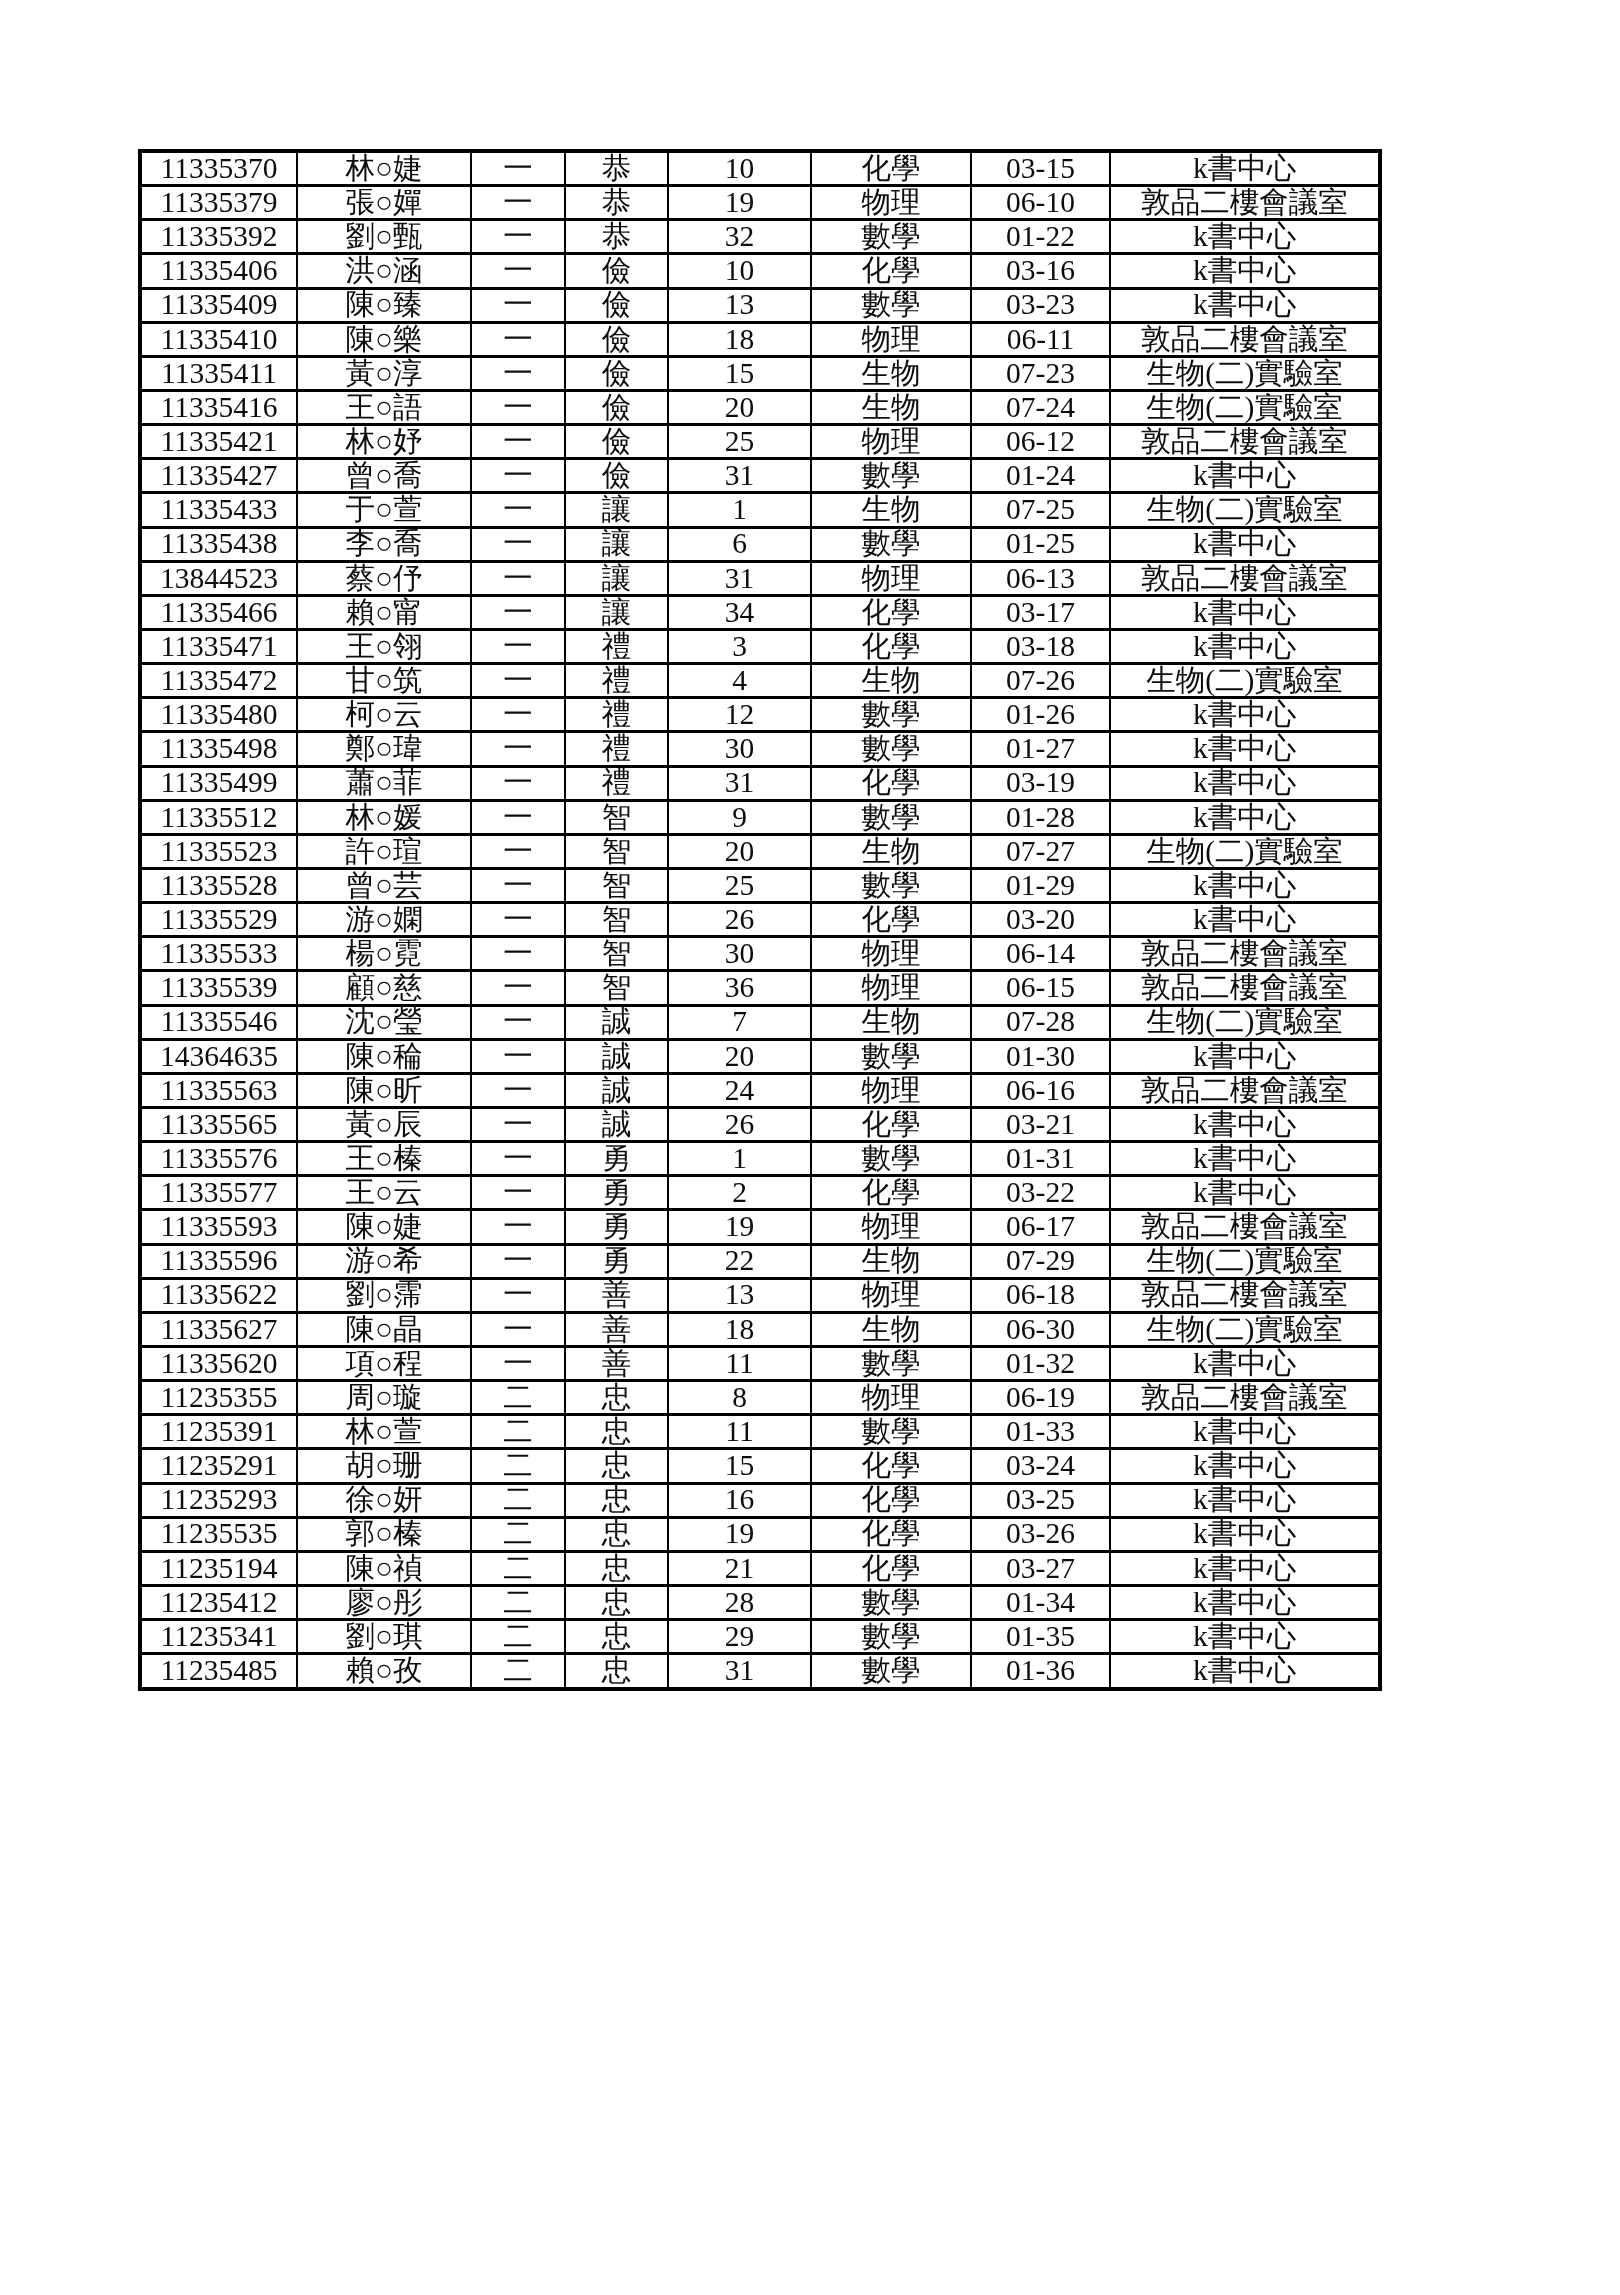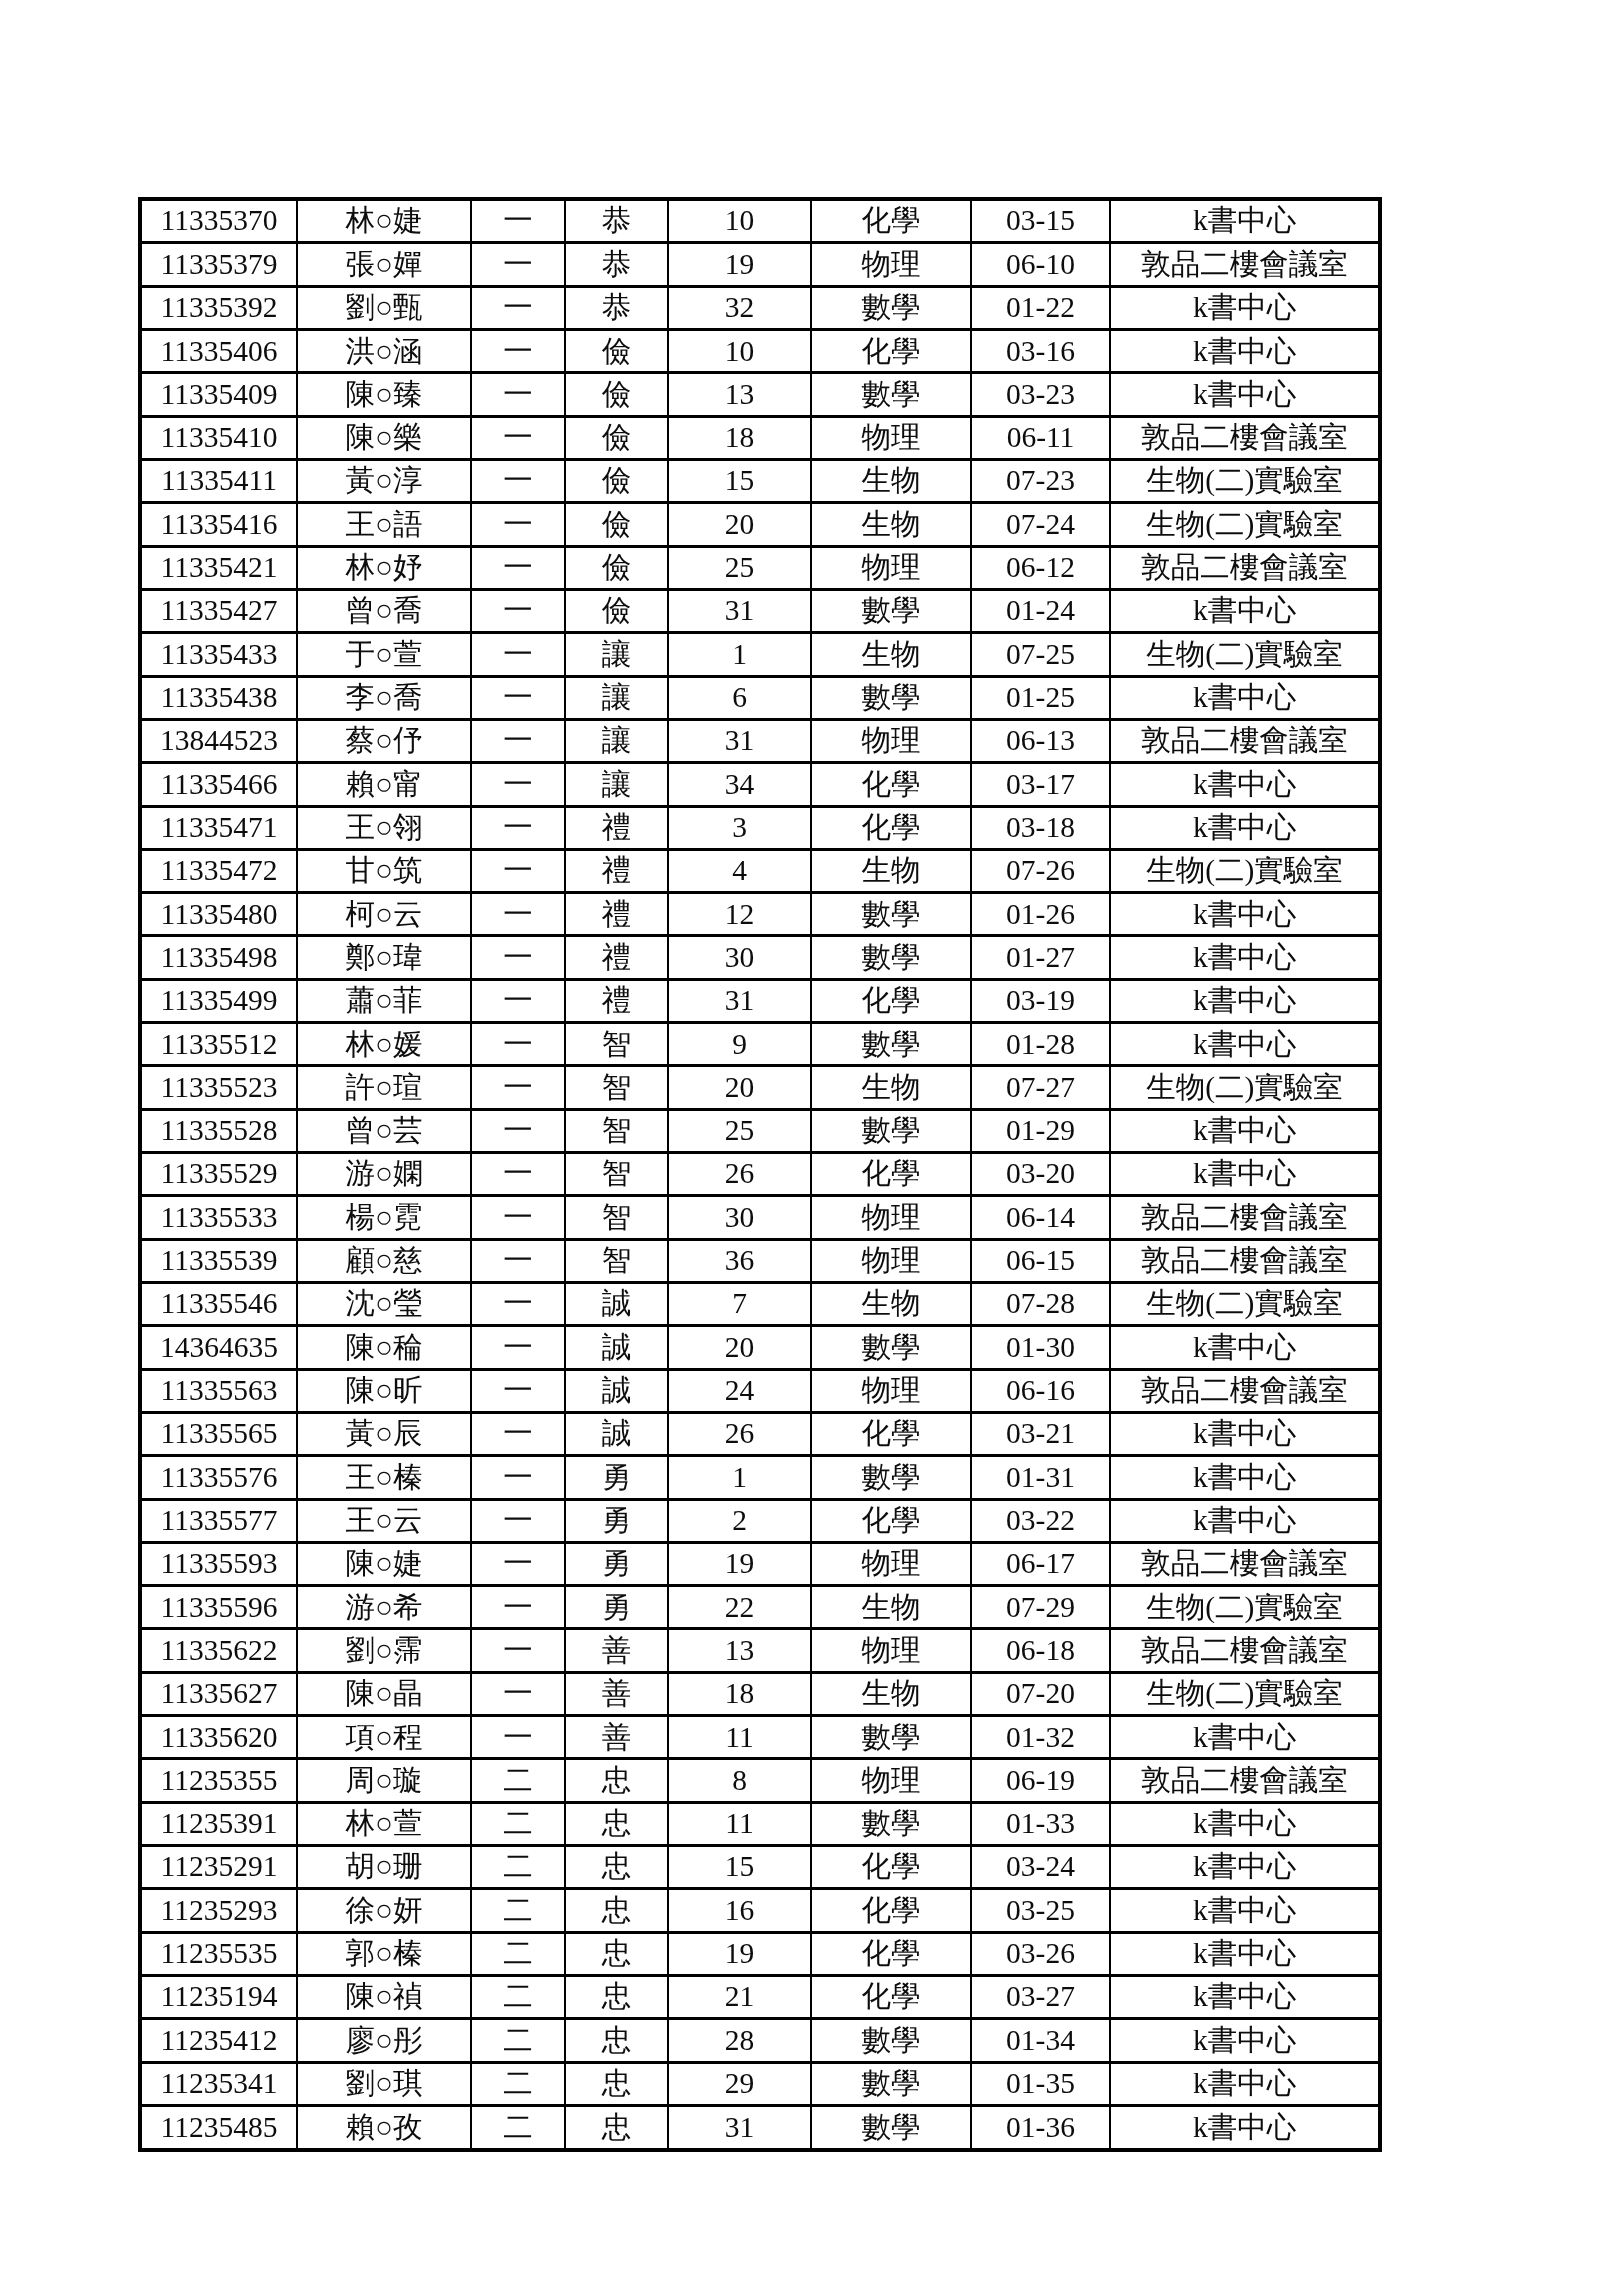--- a/index.html
+++ b/index.html
@@ -16,25 +16,24 @@
   }
   .table-wrap {
     position: absolute;
     left: 138px;
     top: 149px;
     width: 1240px;
     height: 1955px;
   }
   table.roster {
     width: 1240px;
-    height: 1955px;
+    height: 1542px;
     table-layout: fixed;
     border-collapse: collapse;
     border: 4.6px solid #000;
-    margin-top: 48px;
   }
   table.roster td {
     border-left: 2.6px solid #000;
     border-right: 2.6px solid #000;
     border-top: 3.3px solid #000;
     border-bottom: 3.3px solid #000;
     text-align: center;
     vertical-align: middle;
     font-size: 29.5px;
     line-height: 1;
@@ -399,21 +398,21 @@
           <td>06-18</td>
           <td>敦品二樓會議室</td>
         </tr>
         <tr>
           <td>11335627</td>
           <td>陳○晶</td>
           <td>一</td>
           <td>善</td>
           <td>18</td>
           <td>生物</td>
-          <td>07-20</td>
+          <td>06-30</td>
           <td>生物(二)實驗室</td>
         </tr>
         <tr>
           <td>11335620</td>
           <td>項○程</td>
           <td>一</td>
           <td>善</td>
           <td>11</td>
           <td>數學</td>
           <td>01-32</td>

